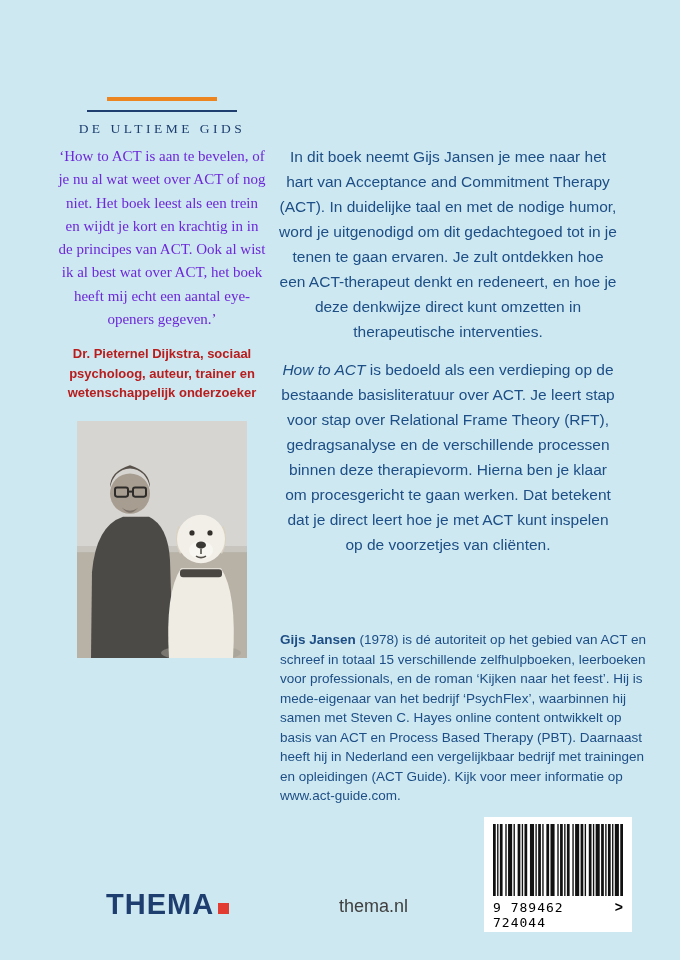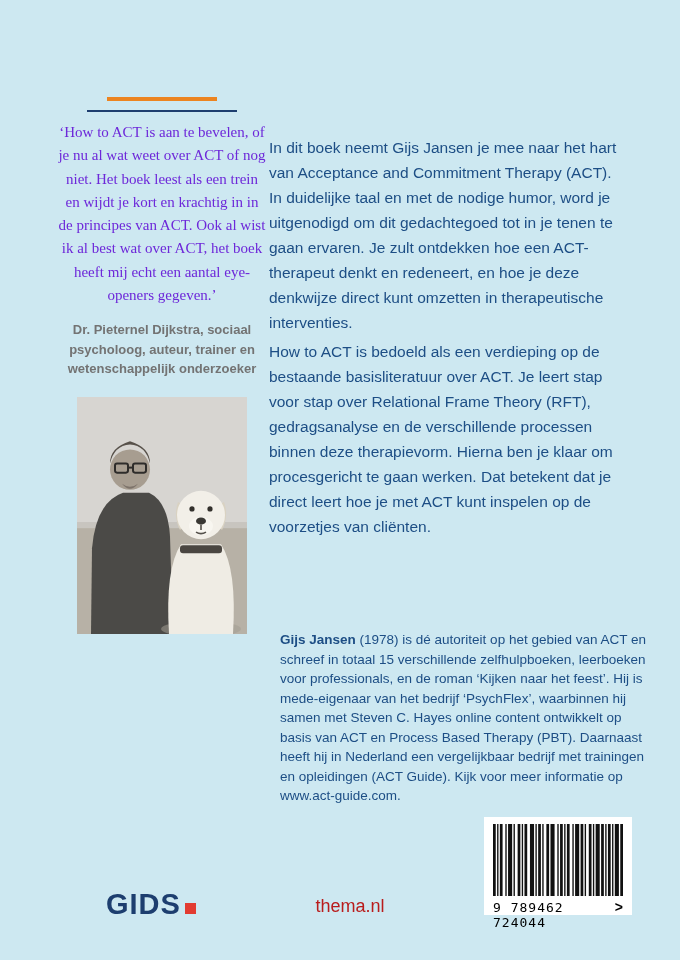--- a/index.html
+++ b/index.html
@@ -28,52 +28,52 @@
     font-family:"Liberation Serif", serif;
     font-size:13.5px; letter-spacing:3.5px;
   }
   .quote {
     margin-top:8px;
     font-family:"Liberation Serif", serif;
     font-size:15px; line-height:1.55; color:#6d28d9;
   }
   .attribution {
     margin-top:13px; font-weight:bold; font-size:13px;
-    line-height:1.5; color:#737373;
+    line-height:1.5; color:#b91c1c;
   }
   .photo { margin:18px auto 0; display:block; width:170px; height:237px; }
 
   
   .body-col {
     position:absolute; left:265px; top:131px; width:366px;
     color:#1d4e85; font-size:15.5px; line-height:25px;
   }
-  .body-col p { margin:4px; }
-  .lead-italic { }
+  .body-col p { margin:13px;text-align:center; }
+  .lead-italic { font-style:italic; }
   .bio {
     position:absolute; left:280px; top:630px; width:366px;
     color:#1d4e85; font-size:13.5px; line-height:19.5px;
   }
   .bio .lead-bold { font-weight:bold; }
 
   
   .publisher {
     position:absolute; left:106px; top:888px;
     font-size:29px; font-weight:bold; color:#1d3e6f; letter-spacing:1px;
   }
   .publisher .dot {
     display:inline-block; width:11px; height:11px;
     background:#e23b31; margin-left:4px;
   }
   .site {
     position:absolute; left:292px; top:896px; width:116px;
-    text-align:center; font-size:18px; color:#b91c1c;
+    text-align:right; font-size:18px; color:#404040;
   }
   .barcode-box {
-    position:absolute; left:484px; top:817px; width:148px; height:98px;
+    position:absolute; left:484px; top:817px; width:148px; height:115px;
     background:#ffffff; box-sizing:border-box; padding:7px 9px 5px;
   }
   .barcode-svg { width:100%; height:72px; display:block; }
   .barcode-row {
     display:flex; justify-content:space-between; align-items:baseline;
     margin-top:3px;
   }
   .barcode-number {
     font-family:"DejaVu Sans Mono", monospace;
     font-size:13px; letter-spacing:1px; color:#000;
@@ -81,20 +81,21 @@
   .barcode-arrow { font-size:14px; color:#000; font-weight:bold; }
 </style>
 </head>
 <body>
 
 <div class="page">
 
   <div class="left-col">
     <div class="rule-orange"></div>
     <div class="rule-navy"></div>
+    <div class="subtitle">DE ULTIEME GIDS</div>
 
     <div class="quote">‘How to ACT is aan te bevelen, of je nu al wat weet over ACT of nog niet. Het boek leest als een trein en wijdt je kort en krachtig in in de principes van ACT. Ook al wist ik al best wat over ACT, het boek heeft mij echt een aantal eye-openers gegeven.’</div>
     <div class="attribution">Dr. Pieternel Dijkstra, sociaal psycholoog, auteur, trainer en wetenschappelijk onderzoeker</div>
 
     <svg class="photo" viewBox="0 0 170 235" preserveAspectRatio="none" role="img">
       <rect x="0" y="0" width="170" height="235" fill="#d7d5d1"></rect>
       <rect x="0" y="124" width="170" height="6" fill="#c8c5bf"></rect>
       <rect x="0" y="130" width="170" height="105" fill="#b7b1a6"></rect>
 
       <g>
@@ -125,21 +126,21 @@
     </svg>
   </div>
 
   <div class="body-col">
     <p>In dit boek neemt Gijs Jansen je mee naar het hart van Acceptance and Commitment Therapy (ACT). In duidelijke taal en met de nodige humor, word je uitgenodigd om dit gedachtegoed tot in je tenen te gaan ervaren. Je zult ontdekken hoe een ACT-therapeut denkt en redeneert, en hoe je deze denkwijze direct kunt omzetten in therapeutische interventies.</p>
     <p><span class="lead-italic">How to ACT</span><span> is bedoeld als een verdieping op de bestaande basisliteratuur over ACT. Je leert stap voor stap over Relational Frame Theory (RFT), gedragsanalyse en de verschillende processen binnen deze therapievorm. Hierna ben je klaar om procesgericht te gaan werken. Dat betekent dat je direct leert hoe je met ACT kunt inspelen op de voorzetjes van cliënten.</span></p>
   </div>
 
   <div class="bio"><span class="lead-bold">Gijs Jansen</span><span> (1978) is dé autoriteit op het gebied van ACT en schreef in totaal 15 verschillende zelfhulpboeken, leerboeken voor professionals, en de roman ‘Kijken naar het feest’. Hij is mede-eigenaar van het bedrijf ‘PsychFlex’, waarbinnen hij samen met Steven C. Hayes online content ontwikkelt op basis van ACT en Process Based Therapy (PBT). Daarnaast heeft hij in Nederland een vergelijkbaar bedrijf met trainingen en opleidingen (ACT Guide). Kijk voor meer informatie op www.act-guide.com.</span></div>
 
-  <div class="publisher"><span>GIDS</span><span class="dot"></span></div>
+  <div class="publisher"><span>THEMA</span><span class="dot"></span></div>
 
   <div class="site">thema.nl</div>
 
   <div class="barcode-box">
     <svg class="barcode-svg" viewBox="0 0 95 60" preserveAspectRatio="none">
       <g fill="#111111">
         <rect x="0" y="0" width="2" height="60"></rect>
           <rect x="3" y="0" width="1" height="60"></rect>
         <rect x="5" y="0" width="2" height="60"></rect>
           <rect x="9" y="0" width="1" height="60"></rect>

